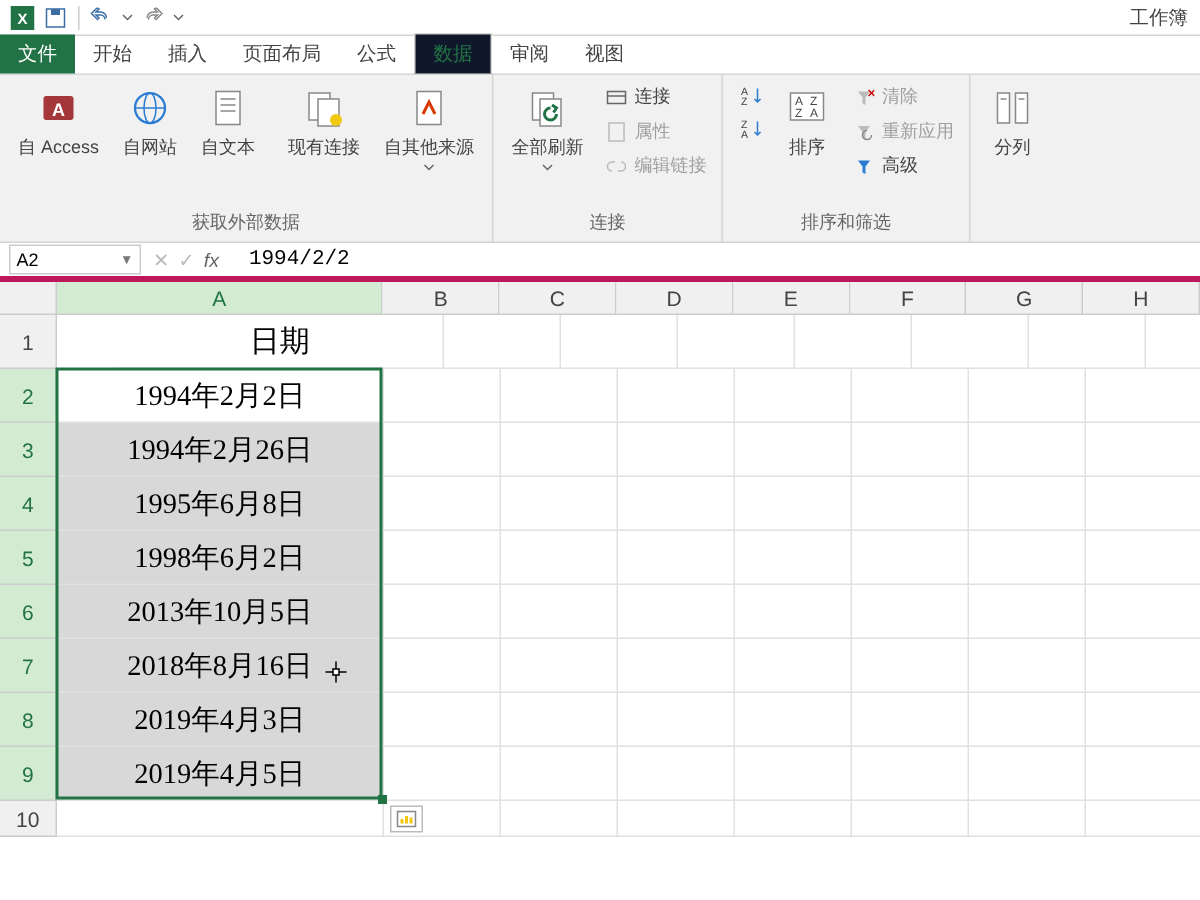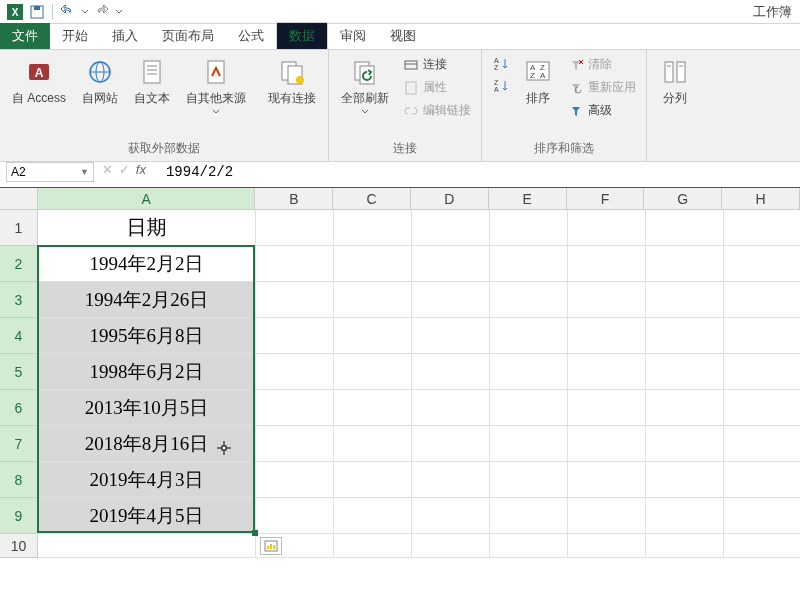--- a/index.html
+++ b/index.html
@@ -15,39 +15,39 @@
 .ribbon { height:112px; background:#f1f1f1; border-bottom:1px solid #d4d4d4; display:flex; }
 .rgroup { border-right:1px solid #d4d4d4; display:flex; flex-direction:column; padding:2px 6px 0; }
 .rgroup-body { flex:1; display:flex; align-items:flex-start; gap:4px; }
 .rgroup-label { text-align:center; font-size:12px; color:#666; padding:2px 0 4px; }
 .rbig { display:flex; flex-direction:column; align-items:center; gap:2px; padding:4px 6px; cursor:pointer; font-size:12px; color:#444; }
 .rbig .ico { width:32px; height:32px; display:flex; align-items:center; justify-content:center; }
 .rsmall { display:flex; align-items:center; gap:4px; padding:2px 4px; font-size:12px; color:#444; cursor:pointer; white-space:nowrap; }
 .rsmall.dis { color:#a0a0a0; }
 .rsmall .sico { width:16px; height:16px; display:flex; align-items:center; justify-content:center; }
 .rcol { display:flex; flex-direction:column; gap:2px; padding-top:2px; }
-.formula-bar { height:26px; border-bottom:1px solid #be185d; display:flex; align-items:flex-start; background:#fff; }
+.formula-bar { height:26px; border-bottom:4px solid #be185d; display:flex; align-items:center; background:#fff; }
 .name-box { width:88px; border:1px solid #ccc; height:20px; margin:0 0 0 6px; display:flex; align-items:center; padding:0 4px; font-size:12px; background:#fff; }
 .name-box .dd { margin-left:auto; font-size:9px; color:#777; }
 .fx-btns { display:flex; align-items:center; gap:6px; margin:0 8px; color:#888; font-size:13px; }
 .fx-btns span { cursor:pointer; }
 .fx-label { font-style:italic; color:#666; font-size:13px; margin-right:8px; }
 .formula-input { flex:1; border:none; outline:none; height:20px; font-size:14px; padding:0 4px; font-family:Liberation Mono, monospace; }
 .grid-container { position:relative; height:calc(600px - 24px - 26px - 112px - 26px); overflow:hidden; background:#fff; }
 .corner { position:absolute; left:0; top:0; width:38px; height:22px; background:#f0f0f0; border-right:1px solid #ccc; border-bottom:1px solid #ccc; z-index:3; }
 .col-headers { position:absolute; left:38px; top:0; right:0; height:22px; display:flex; z-index:2; }
 .col-h { height:22px; display:flex; align-items:center; justify-content:center; font-size:14px; background:#f0f0f0; border-right:1px solid #ccc; border-bottom:1px solid #ccc; color:#444; }
 .col-h.sel { background:#d3ead3; color:#217346; }
 .row-headers { position:absolute; left:0; top:22px; width:38px; z-index:2; }
 .row-h { width:38px; display:flex; align-items:center; justify-content:center; font-size:14px; background:#f0f0f0; border-right:1px solid #ccc; border-bottom:1px solid #ccc; color:#444; }
 .row-h.sel { background:#d3ead3; color:#217346; }
 .cells { position:absolute; left:38px; top:22px; }
 .cell-row { display:flex; }
 .cell { border-right:1px solid #e0e0e0; border-bottom:1px solid #e0e0e0; display:flex; align-items:center; justify-content:center; font-size:19px; font-family:SimSun,"Microsoft YaHei"; color:#000; background:#fff; position:relative; }
-.cell.header-cell { font-size:20px; }
+.cell.header-cell { font-size:20px;margin-left:40px; }
 .cell.selected { background:#d8d8d8; }
 .selection-border { position:absolute; border:2px solid #217346; pointer-events:none; z-index:4; }
 .selection-handle { position:absolute; width:6px; height:6px; background:#217346; z-index:5; }
 .cursor-cross { position:absolute; z-index:6; font-size:13px; color:#000; pointer-events:none; }
 .quick-analysis { position:absolute; width:22px; height:18px; border:1px solid #bbb; background:#fff; z-index:5; display:flex; align-items:center; justify-content:center; }
 </style>
 </head>
 <body>
 
 <div class="titlebar">
@@ -124,41 +124,41 @@
         <span class="ico">
             <svg width="28" height="28">
               <rect x="6" y="3" width="16" height="22" fill="#fff" stroke="#888"></rect>
               <line x1="9" y1="8" x2="19" y2="8" stroke="#888"></line>
               <line x1="9" y1="12" x2="19" y2="12" stroke="#888"></line>
               <line x1="9" y1="16" x2="19" y2="16" stroke="#888"></line>
             </svg>
           </span>
         <span>自文本</span>
       </div>
+      <div class="rbig" style="margin-left:6px">
+        <span class="ico">
+            <svg width="28" height="28">
+              <rect x="4" y="4" width="14" height="18" fill="#fff" stroke="#888"></rect>
+              <rect x="10" y="8" width="14" height="18" fill="#fff" stroke="#888"></rect>
+              <circle cx="22" cy="22" r="4" fill="#f2c811"></circle>
+            </svg>
+          </span>
+        <span>现有连接</span>
+      </div>
       <div class="rbig">
         <span class="ico">
             <svg width="28" height="28">
               <rect x="6" y="3" width="16" height="22" fill="#fff" stroke="#888"></rect>
               <path d="M10 18l4-8 4 8" fill="none" stroke="#d83b01" stroke-width="2"></path>
             </svg>
           </span>
         <span>自其他来源</span>
         <svg width="8" height="6">
             <path d="M1 1l3 3 3-3" fill="none" stroke="#666"></path>
           </svg>
-      </div>
-      <div class="rbig" style="margin-left:6px">
-        <span class="ico">
-            <svg width="28" height="28">
-              <rect x="4" y="4" width="14" height="18" fill="#fff" stroke="#888"></rect>
-              <rect x="10" y="8" width="14" height="18" fill="#fff" stroke="#888"></rect>
-              <circle cx="22" cy="22" r="4" fill="#f2c811"></circle>
-            </svg>
-          </span>
-        <span>现有连接</span>
       </div>
     </div>
     <div class="rgroup-label">获取外部数据</div>
   </div>
 
   <div class="rgroup">
     <div class="rgroup-body">
       <div class="rbig">
         <span class="ico">
             <svg width="28" height="28">

